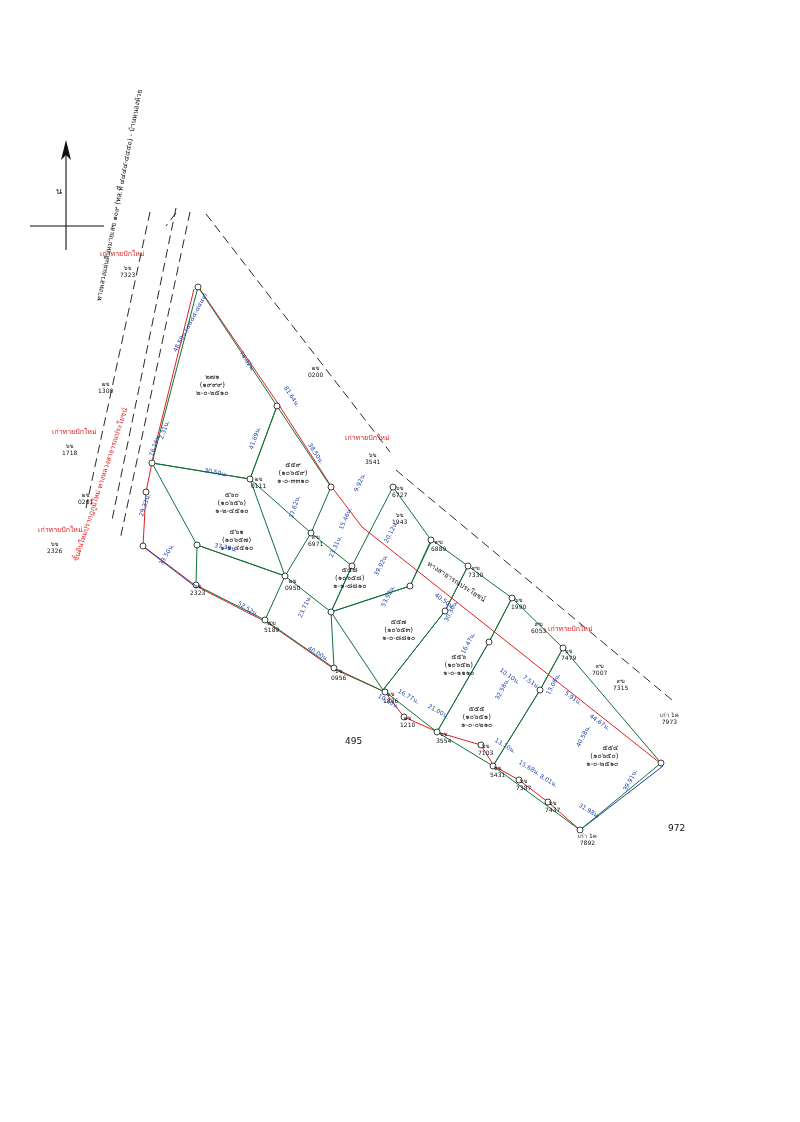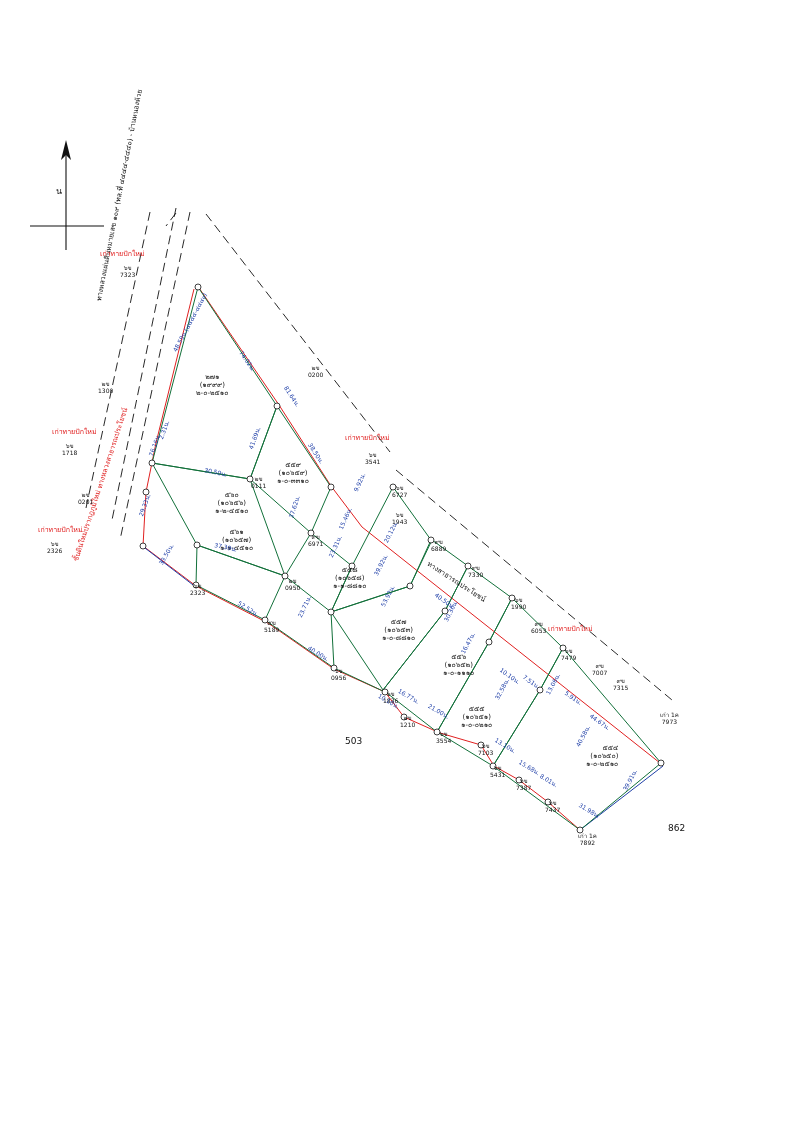--- a/index.html
+++ b/index.html
@@ -182,22 +182,22 @@
       <div class="lbl lbl-black tiny ctr" style="left: 660px; top: 712px;">เก่า 1ค<br>7973</div>
       <div class="lbl lbl-black small ctr" style="left: 196px; top: 373px;">๒๗๑<br>(๑๙๙๙)<br>๒-๐-๒๕๑๐</div>
       <div class="lbl lbl-black small ctr" style="left: 215px; top: 491px;">๕๖๐<br>(๑๐๖๕๖)<br>๑-๒-๔๕๑๐</div>
       <div class="lbl lbl-black small ctr" style="left: 220px; top: 528px;">๕๖๑<br>(๑๐๖๕๗)<br>๑-๑-๔๕๑๐</div>
       <div class="lbl lbl-black small ctr" style="left: 277px; top: 461px;">๕๕๙<br>(๑๐๖๕๙)<br>๑-๐-๓๓๑๐</div>
       <div class="lbl lbl-black small ctr" style="left: 333px; top: 566px;">๕๕๘<br>(๑๐๖๕๘)<br>๑-๑-๘๘๑๐</div>
       <div class="lbl lbl-black small ctr" style="left: 382px; top: 618px;">๕๕๗<br>(๑๐๖๕๓)<br>๑-๐-๘๘๑๐</div>
       <div class="lbl lbl-black small ctr" style="left: 443px; top: 653px;">๕๕๖<br>(๑๐๖๕๒)<br>๑-๐-๑๑๑๐</div>
       <div class="lbl lbl-black small ctr" style="left: 461px; top: 705px; text-align: center;">๕๕๕<br>(๑๐๖๕๑)<br>๑-๐-๐๒๑๐</div>
       <div class="lbl lbl-black small ctr" style="left: 586px; top: 744px; text-align: right;">๕๕๔<br>(๑๐๖๕๐)<br>๑-๐-๒๕๑๐</div>
-      <div class="lbl lbl-black big" style="left: 345px; top: 736px;">503</div>
-      <div class="lbl lbl-black big" style="left: 668px; top: 823px;">862</div>
+      <div class="lbl lbl-black big" style="left: 345px; top: 736px;">495</div>
+      <div class="lbl lbl-black big" style="left: 668px; top: 823px;">972</div>
       <div class="lbl lbl-blue tiny" style="left: 243px; top: 350px; transform: rotate(55deg); transform-origin: left top;">74.02น.</div>
       <div class="lbl lbl-blue tiny" style="left: 288px; top: 385px; transform: rotate(57deg); transform-origin: left top;">81.64น.</div>
       <div class="lbl lbl-blue tiny" style="left: 172px; top: 350px; transform: rotate(-62deg); transform-origin: left top;">48.59น.(๔๔๔๔-๔๔๔๐)</div>
       <div class="lbl lbl-blue tiny" style="left: 158px; top: 438px; transform: rotate(-70deg); transform-origin: left top;">2.31น.</div>
       <div class="lbl lbl-blue tiny" style="left: 148px; top: 455px; transform: rotate(-70deg); transform-origin: left top;">76.16น.</div>
       <div class="lbl lbl-blue tiny" style="left: 138px; top: 515px; transform: rotate(-70deg); transform-origin: left top;">29.33น.</div>
       <div class="lbl lbl-blue tiny" style="left: 158px; top: 563px; transform: rotate(-60deg); transform-origin: left top;">33.50น.</div>
       <div class="lbl lbl-blue tiny" style="left: 205px; top: 467px; transform: rotate(12deg); transform-origin: left top;">30.50น.</div>
       <div class="lbl lbl-blue tiny" style="left: 248px; top: 448px; transform: rotate(-70deg); transform-origin: left top;">41.69น.</div>
       <div class="lbl lbl-blue tiny" style="left: 288px; top: 517px; transform: rotate(-72deg); transform-origin: left top;">37.62น.</div>

